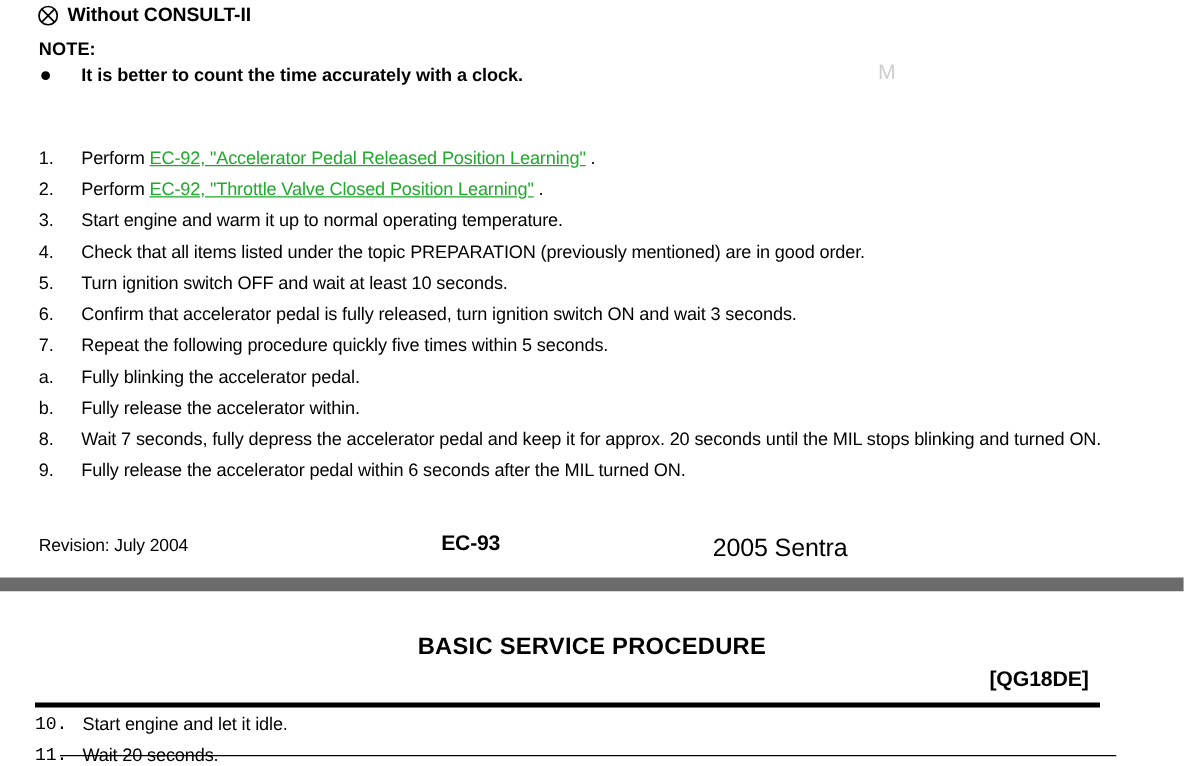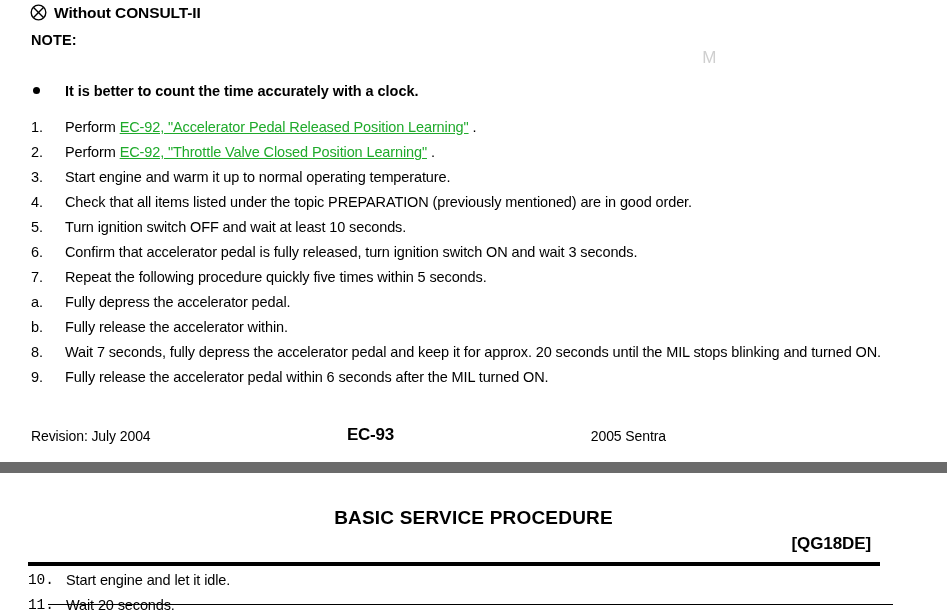--- a/index.html
+++ b/index.html
@@ -61,21 +61,20 @@
   .bullets {
     position: absolute;
     left: 31px;
     top: 52px;
     width: 880px;
   }
   .bullet-row {
     display: flex;
     align-items: flex-start;
     margin-bottom: 4px;
-    margin-top: 30px;
   }
   .bullet-mark {
     flex: 0 0 auto;
     width: 34px;
     font-size: 13px;
     line-height: 19px;
     padding-left: 2px;
     box-sizing: border-box;
   }
   .bullet-dot {
@@ -133,21 +132,21 @@
     top: 48px;
     font-size: 17px;
     color: #cfcfcf;
     font-weight: normal;
     letter-spacing: 0.5px;
   }
 
   .footer {
     position: absolute;
     left: 0;
-    right: 12px;
+    right: 0;
     top: 428px;
     height: 22px;
   }
   .footer-left {
     position: absolute;
     left: 31px;
     top: 0;
     font-size: 14px;
     letter-spacing: -0.1px;
   }
@@ -158,21 +157,21 @@
     top: -3px;
     text-align: center;
     font-size: 17px;
     font-weight: bold;
     letter-spacing: -0.2px;
   }
   .footer-right {
     position: absolute;
     right: 75px;
     top: 0;
-    font-size: 14px;
+    font-size: 20px;
     letter-spacing: -0.1px;
   }
 
   
   .page-gap {
     position: absolute;
     left: 0;
     top: 462px;
     width: 947px;
     height: 11px;
@@ -285,21 +284,21 @@
       <span class="step-text">Confirm that accelerator pedal is fully released, turn ignition switch ON and wait 3 seconds.</span>
     </div>
 
     <div class="step-row">
       <span class="step-num">7.</span>
       <span class="step-text">Repeat the following procedure quickly five times within 5 seconds.</span>
     </div>
 
     <div class="step-row">
       <span class="step-num">a.</span>
-      <span class="step-text">Fully depress the accelerator pedal.</span>
+      <span class="step-text">Fully blinking the accelerator pedal.</span>
     </div>
 
     <div class="step-row">
       <span class="step-num">b.</span>
       <span class="step-text">Fully release the accelerator within.</span>
     </div>
 
     <div class="step-row">
       <span class="step-num">8.</span>
       <span class="step-text">Wait 7 seconds, fully depress the accelerator pedal and keep it for approx. 20 seconds until the MIL stops blinking and turned ON.</span>

